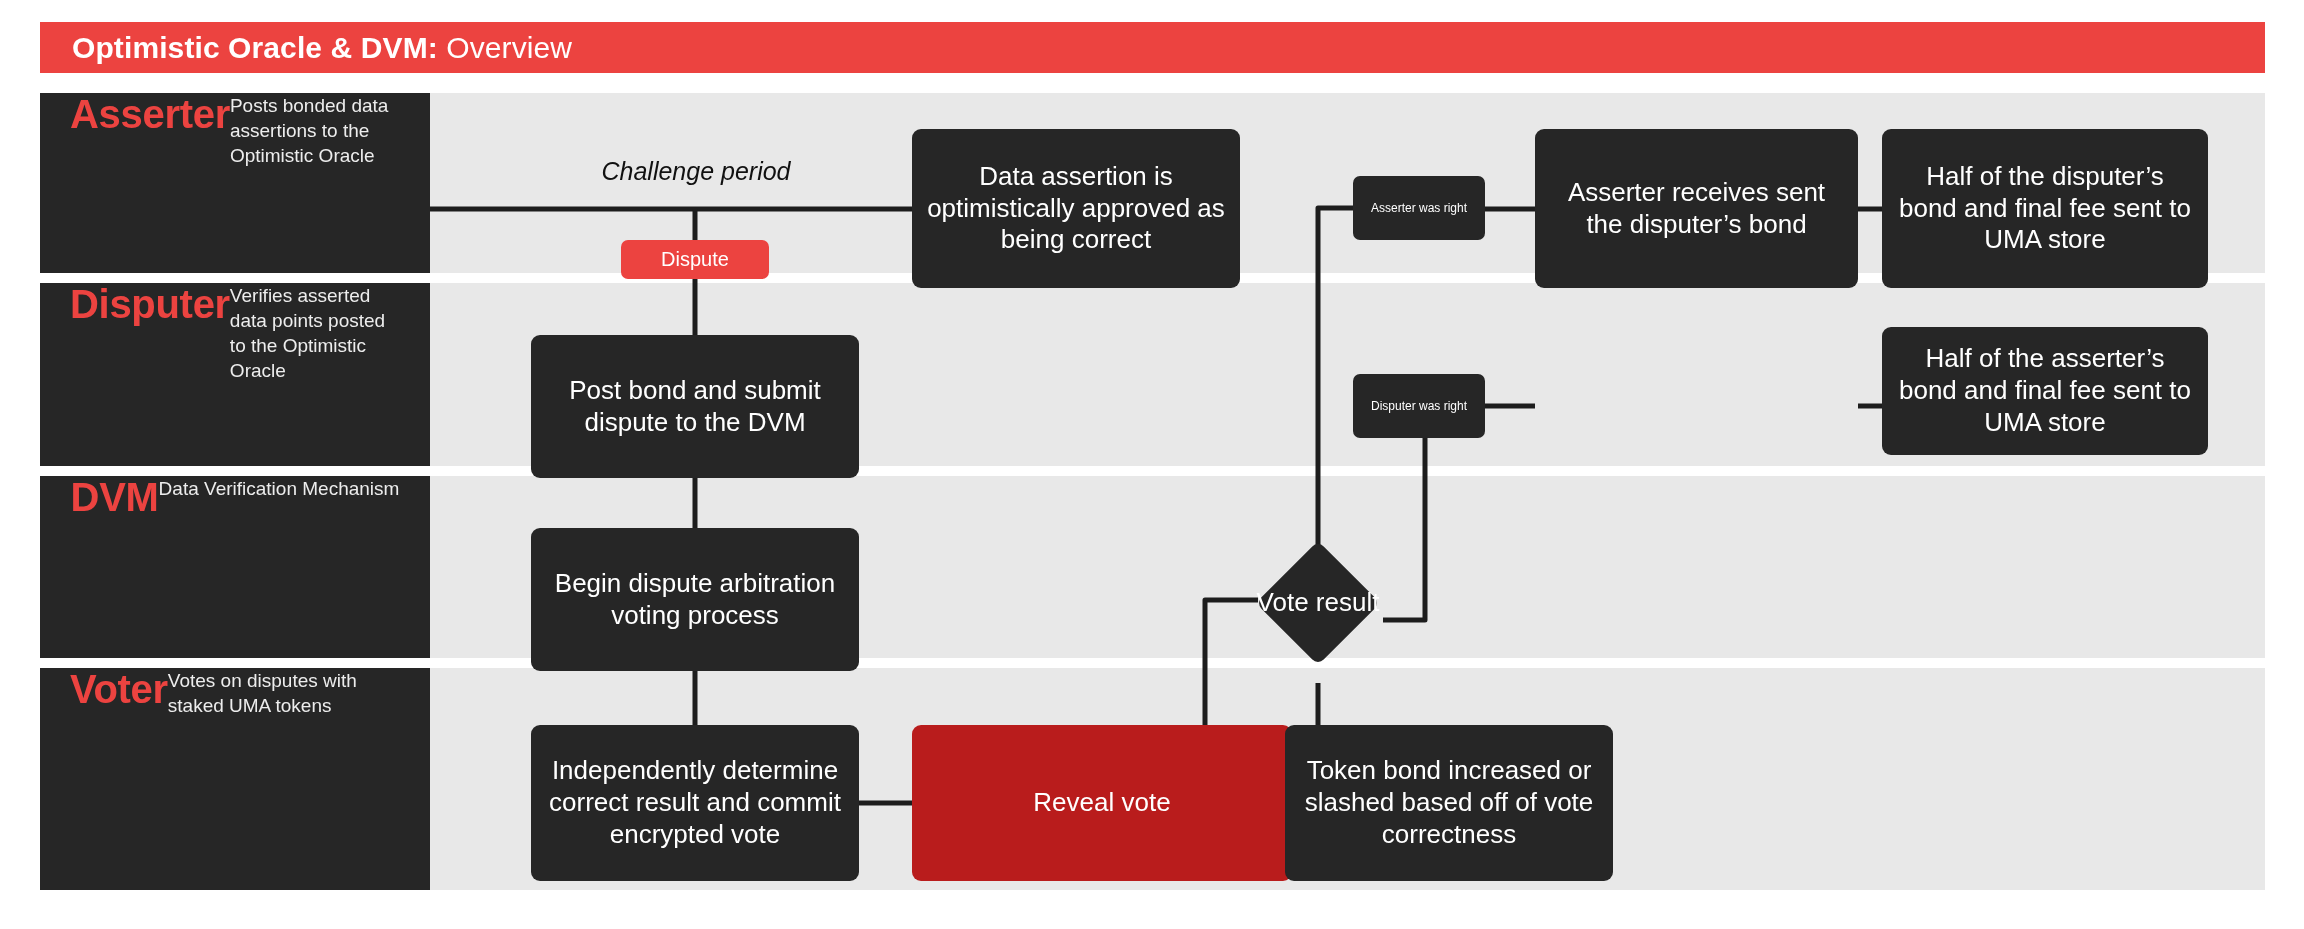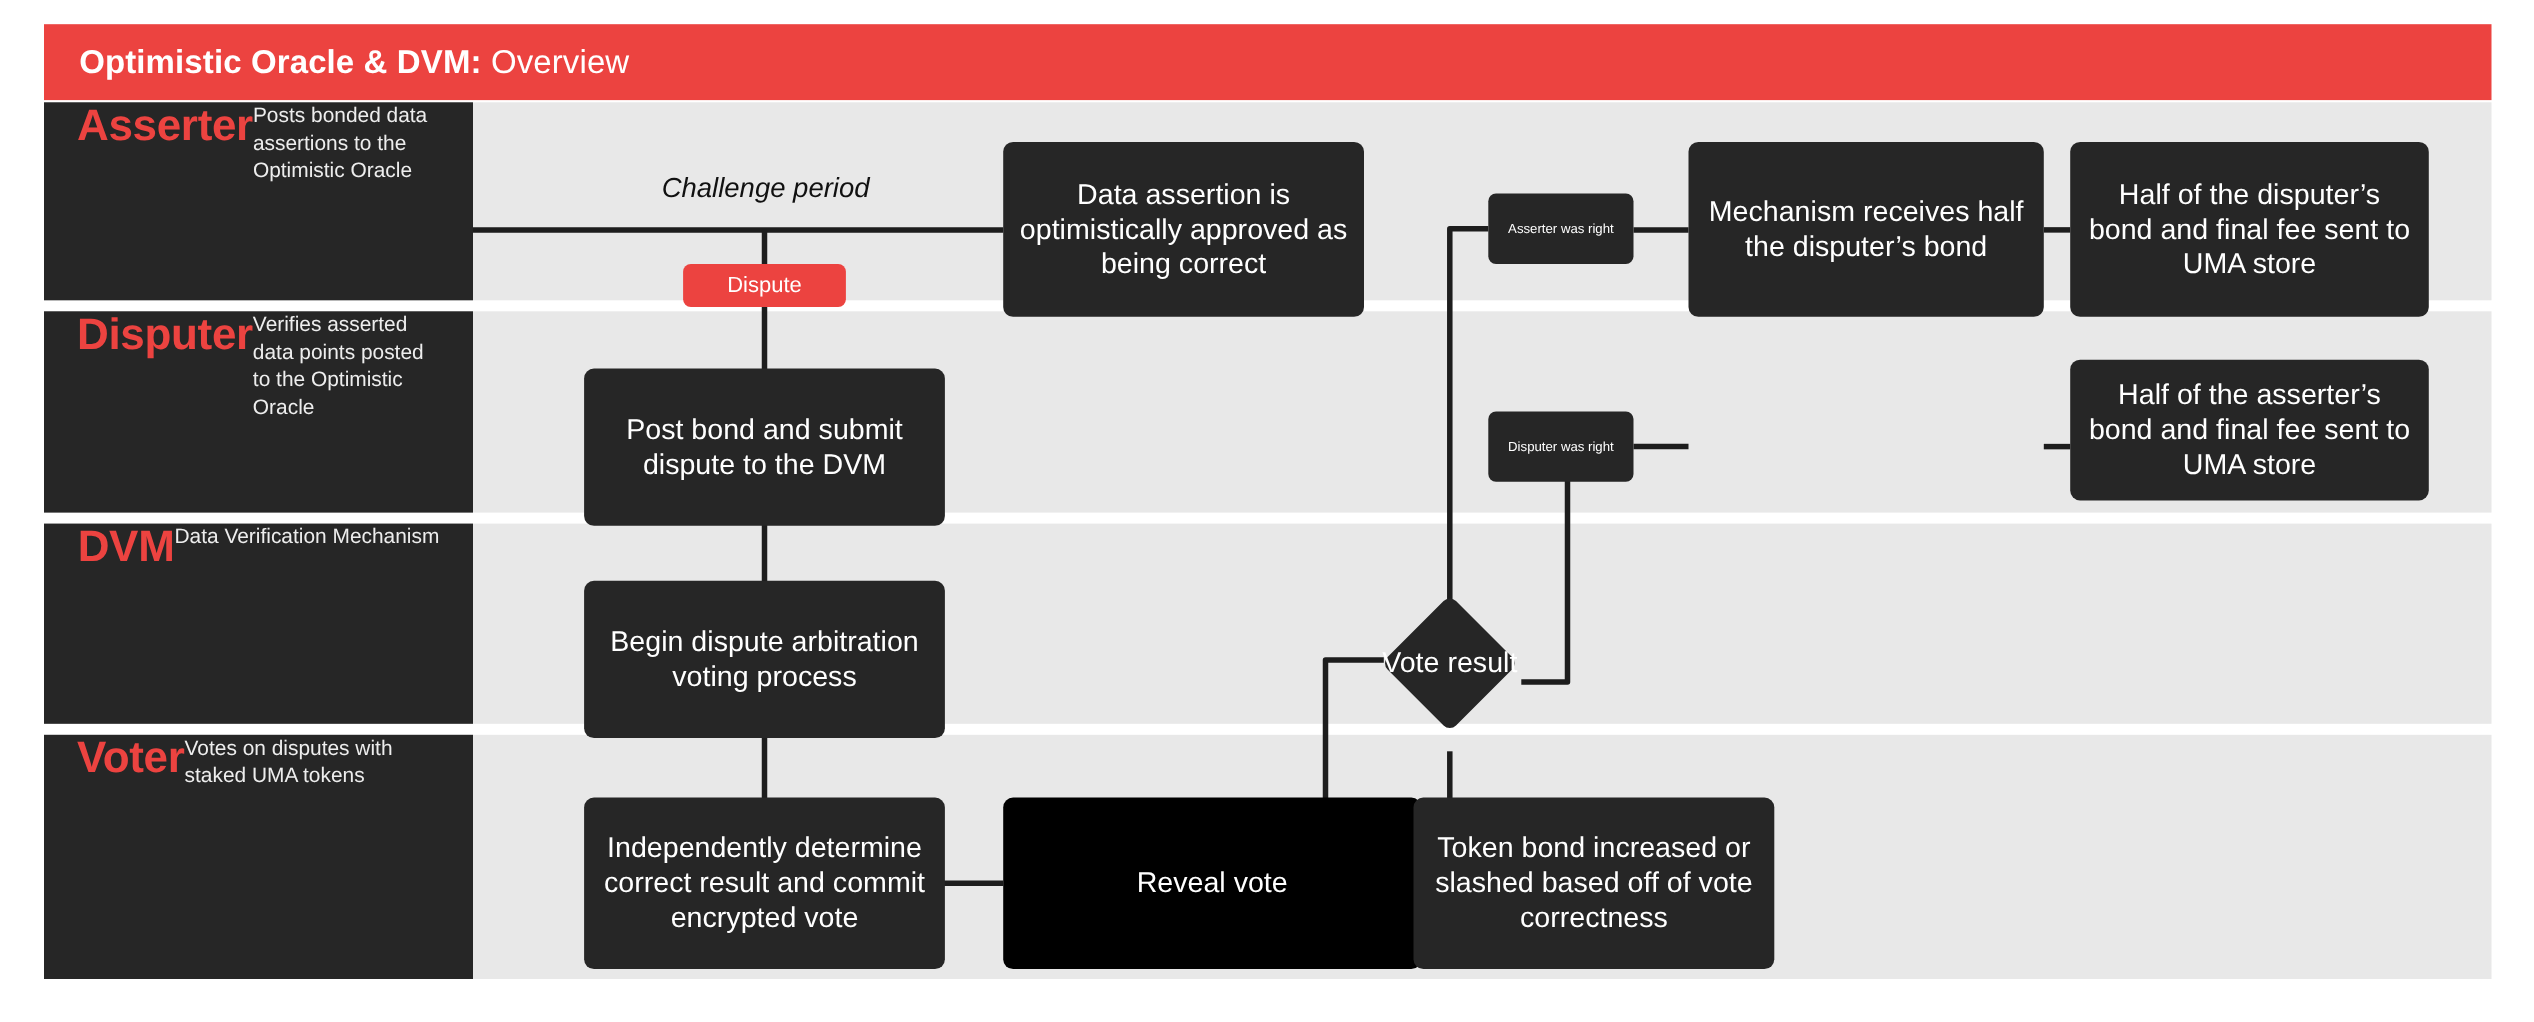--- a/index.html
+++ b/index.html
@@ -6,21 +6,21 @@
   html,body{margin:0;padding:0;background:#ffffff;}
   body{
     width:2304px;height:929px;position:relative;overflow:hidden;
     font-family:"Liberation Sans","DejaVu Sans",sans-serif;
     -webkit-font-smoothing:antialiased;
   }
   #canvas{position:absolute;left:0;top:0;width:2304px;height:929px;}
 
   
   .titlebar{
-    position:absolute;left:40px;top:22px;width:2225px;height:69px;
+    position:absolute;left:40px;top:22px;width:2225px;height:51px;
     background:var(--accent,#EC4340);
     display:flex;align-items:center;
   }
   .titlebar .ttext{
     margin-left:32px;color:#ffffff;font-size:30px;letter-spacing:.1px;white-space:nowrap;
   }
   .titlebar .tstrong{font-weight:700;}
   .titlebar .tlight{font-weight:400;}
 
   
@@ -136,37 +136,37 @@
   </div>
 
   <div class="label-italic" style="left:531px;top:157px;width:330px;">Challenge period</div>
 
   <div class="pill" style="left: 621px; top: 240px; width: 148px; height: 39px; background: rgb(236, 67, 64);">Dispute</div>
 
   <div class="node" style="left: 912px; top: 129px; width: 328px; height: 159px; background: rgb(38, 38, 38);">Data assertion is optimistically approved as being correct</div>
 
   <div class="node small" style="left: 1353px; top: 176px; width: 132px; height: 64px; background: rgb(38, 38, 38);">Asserter was right</div>
 
-  <div class="node" style="left: 1535px; top: 129px; width: 323px; height: 159px; background: rgb(38, 38, 38);">Mechanism receives half the disputer’s bond</div>
+  <div class="node" style="left: 1535px; top: 129px; width: 323px; height: 159px; background: rgb(38, 38, 38);">Asserter receives sent the disputer’s bond</div>
 
   <div class="node" style="left: 1882px; top: 129px; width: 326px; height: 159px; background: rgb(38, 38, 38);">Half of the disputer’s bond and final fee sent to UMA store</div>
 
   <div class="node" style="left: 531px; top: 335px; width: 328px; height: 143px; background: rgb(38, 38, 38);">Post bond and submit dispute to the DVM</div>
 
   <div class="node small" style="left: 1353px; top: 374px; width: 132px; height: 64px; background: rgb(38, 38, 38);">Disputer was right</div>
 
 
   <div class="node" style="left: 1882px; top: 327px; width: 326px; height: 128px; background: rgb(38, 38, 38);">Half of the asserter’s bond and final fee sent to UMA store</div>
 
   <div class="node" style="left: 531px; top: 528px; width: 328px; height: 143px; background: rgb(38, 38, 38);">Begin dispute arbitration voting process</div>
 
   <div class="diamond" style="left:1274px;top:559px;width:88px;height:88px;">
     <div class="dshape" style="background: rgb(38, 38, 38);"></div>
     <div class="dtext" style="left:-38px;top:-14px;width:164px;height:116px;">Vote result</div>
   </div>
 
   <div class="node" style="left: 531px; top: 725px; width: 328px; height: 156px; background: rgb(38, 38, 38);">Independently determine correct result and commit encrypted vote</div>
 
-  <div class="node" style="left: 912px; top: 725px; width: 380px; height: 156px; background: #000000;">Reveal vote</div>
+  <div class="node" style="left: 912px; top: 725px; width: 380px; height: 156px; background: #b91c1c;">Reveal vote</div>
 
   <div class="node" style="left: 1285px; top: 725px; width: 328px; height: 156px; background: rgb(38, 38, 38);">Token bond increased or slashed based off of vote correctness</div>
 
 </div>
 
 </body></html>

